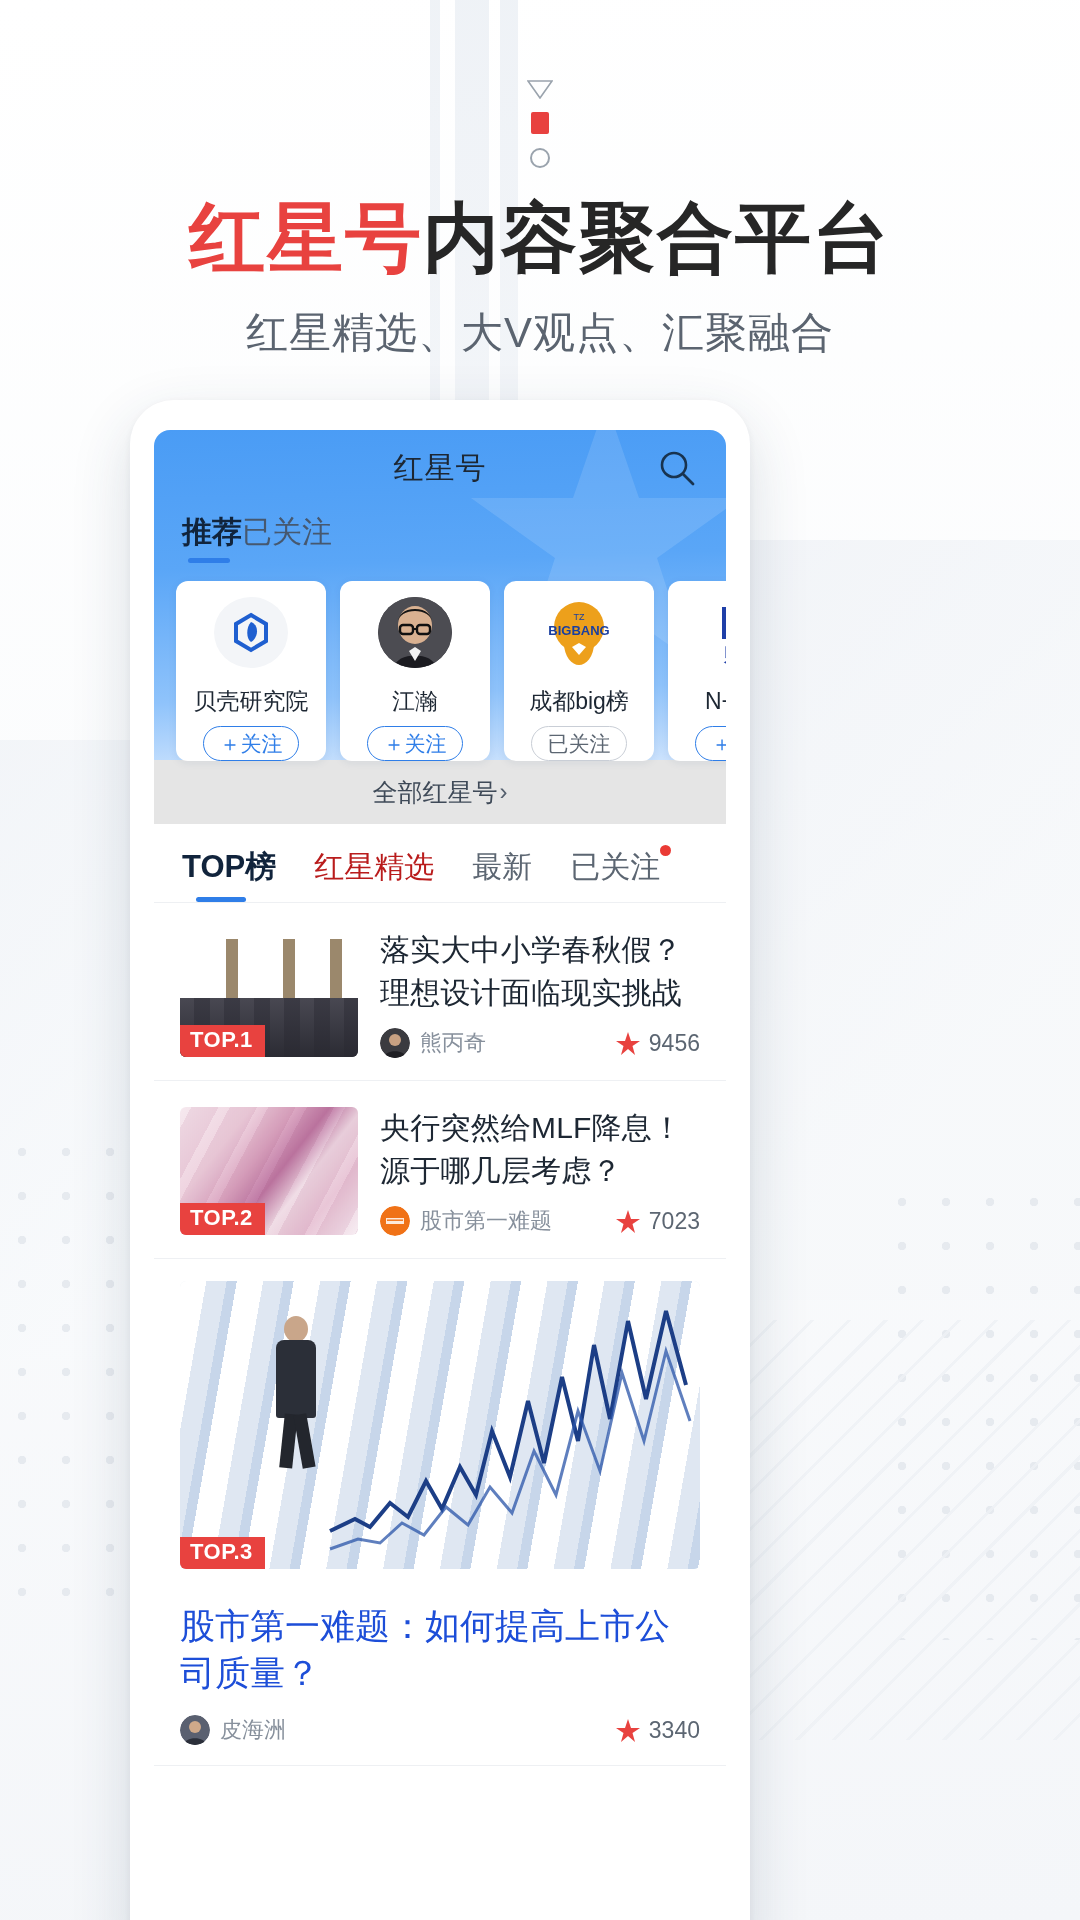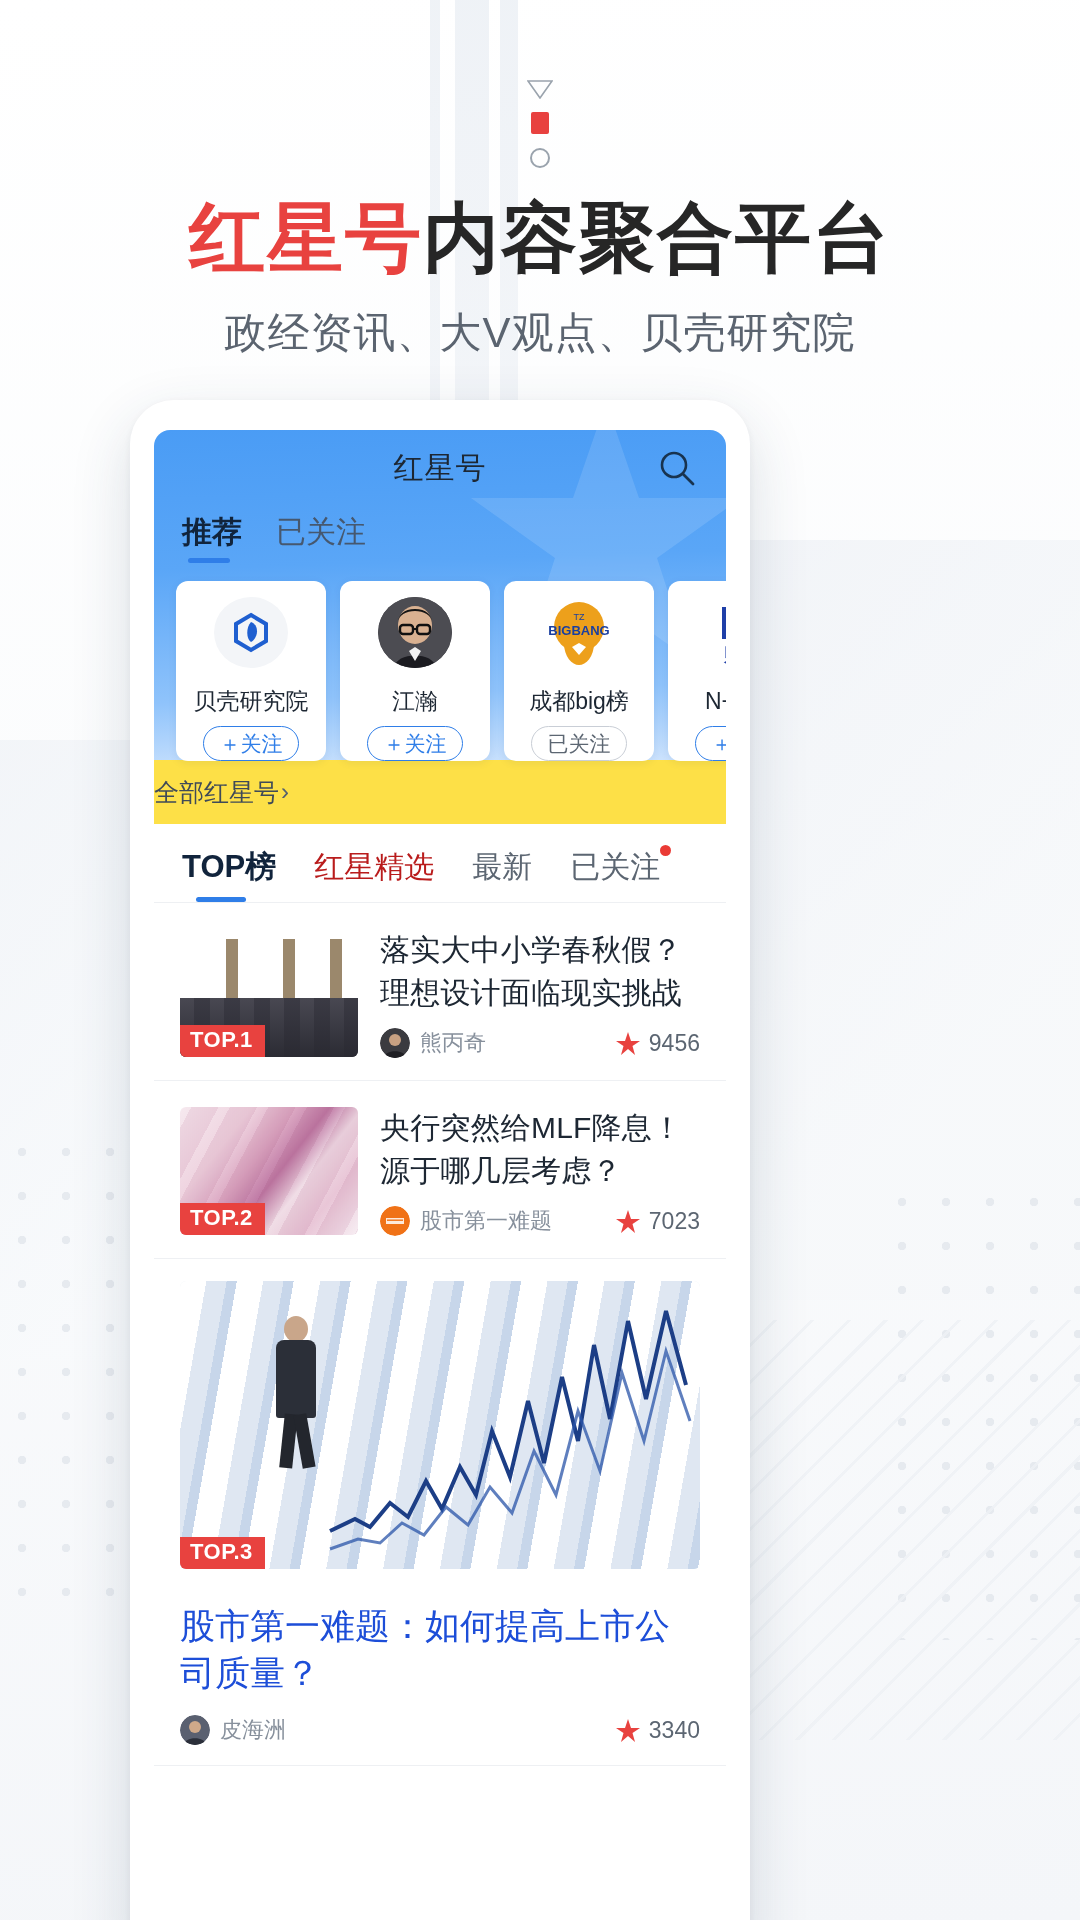--- a/index.html
+++ b/index.html
@@ -88,21 +88,21 @@
   }
   .app-bar {
     position:relative; height:76px; display:flex; align-items:center; justify-content:center;
   }
   .app-title { font-size:30px; color:#1d2733; letter-spacing:1px; }
   .search-btn {
     position:absolute; right:26px; top:50%; transform:translateY(-50%);
     width:46px; height:46px; display:flex; align-items:center; justify-content:center;
   }
 
-  .tabs-top { display:flex; align-items:flex-end; gap:34px; padding:6px 0 0 28px; }
+  .tabs-top { display:flex; align-items:flex-end; padding:6px 0 0 28px; }
   .tt { position:relative; padding-bottom:12px; }
   .tt-label { font-size:30px; color:#46586f; }
   .tt.active .tt-label { color:#11243c; font-weight:bold; }
   .tt.active::after {
     content:""; position:absolute; left:6px; bottom:2px; width:42px; height:5px;
     background:#2f7ee8; border-radius:3px;
   }
 
   .pub-row { display:flex; gap:14px; padding:16px 0 0 22px; }
   .pub-card {
@@ -121,21 +121,21 @@
   .follow-btn {
     margin-top:11px; height:36px; min-width:96px; padding:0 14px;
     border:1px solid #2f7ee8; border-radius:18px; color:#2f7ee8;
     font-size:21px; display:flex; align-items:center; justify-content:center; gap:1px;
     background:#fff;
   }
   .follow-btn.followed { border-color:#c9ced6; color:#5c6672; }
 
   
   .all-link-wrap {
-    background:#fde047; height:64px; display:flex; align-items:center; justify-content:flex-start;
+    background:#e5e5e5; height:64px; display:flex; align-items:center; justify-content:center;
   }
   .all-link { font-size:25px; color:#3f4a58; display:flex; align-items:center; gap:2px; }
   .chev { font-size:24px; color:#55606e; }
 
   
   .ctabs {
     display:flex; align-items:flex-end; gap:38px; padding:22px 0 0 28px;
     background:#fff; border-bottom:1px solid #eef0f3;
   }
   .ct { position:relative; padding-bottom:14px; }
@@ -248,21 +248,21 @@
           <path d="M1 1 L25 1 L13 18 Z" fill="none" stroke="#9aa3ad" stroke-width="1.6"></path>
         </svg>
     </div>
     <div class="mark-sq"></div>
     <div class="mark-ci"></div>
   </div>
 
   <div class="hero-title">
     <span class="accent">红星号</span><span>内容聚合平台</span>
   </div>
-  <div class="hero-sub">政经资讯、大V观点、贝壳研究院</div>
+  <div class="hero-sub">红星精选、大V观点、汇聚融合</div>
 </div>
 
 <div class="phone">
   <div class="screen">
 
     <div class="bluehead">
       <svg class="star-deco" viewBox="0 0 100 100">
         <path d="M50 4 L61 36 L95 36 L67 56 L78 90 L50 70 L22 90 L33 56 L5 36 L39 36 Z" fill="#ffffff"></path>
       </svg>
 

